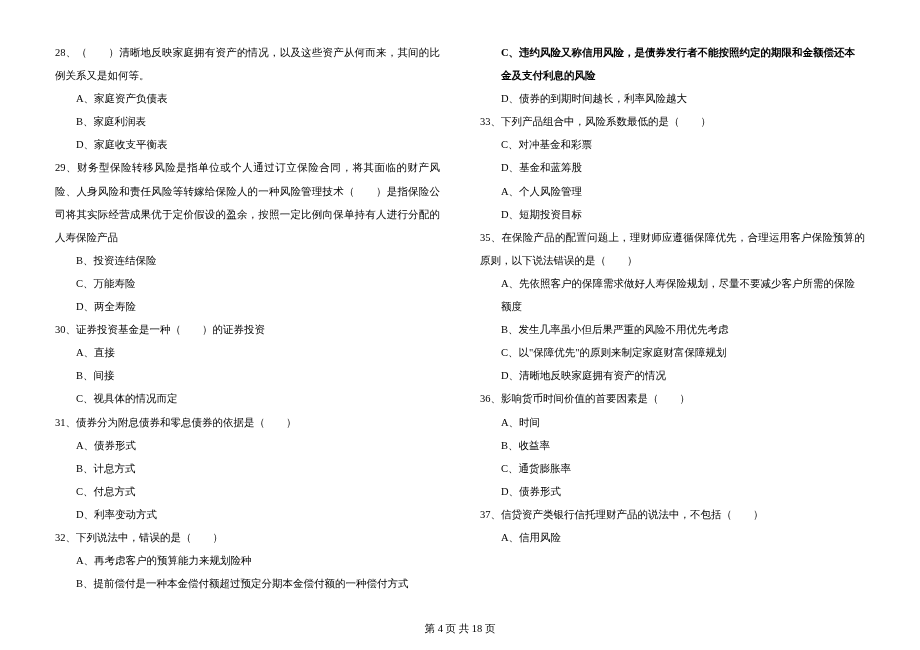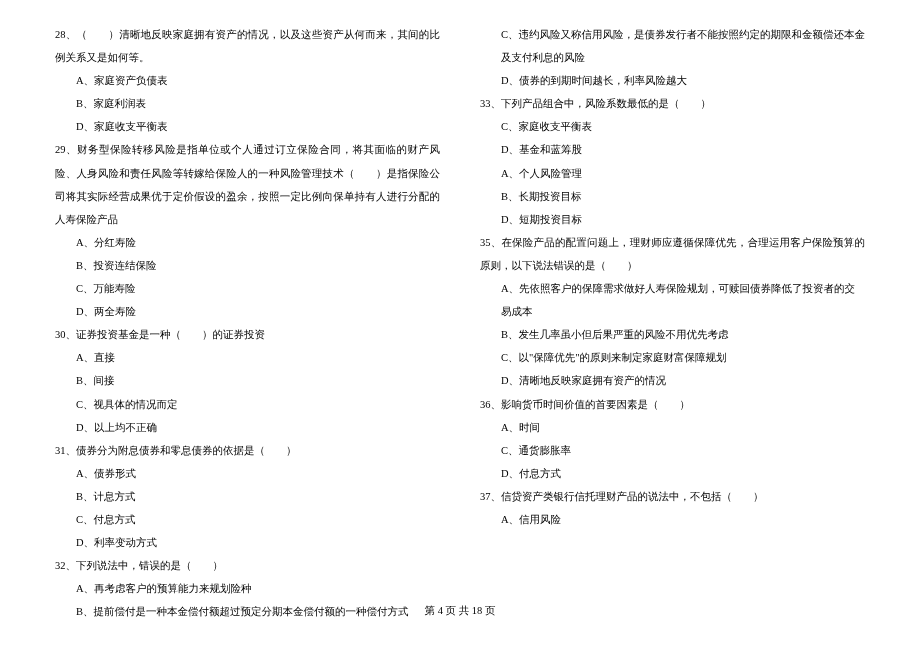--- a/index.html
+++ b/index.html
@@ -10,21 +10,21 @@
       line-height: 2.2;
       color: #000;
       background: #fff;
       width: 920px;
       height: 650px;
       overflow: hidden;
       position: relative;
     }
     .page {
       display: flex;
-      padding: 23px 55px 0 55px;
+      padding: 41px 55px 0 55px;
       box-sizing: border-box;
       width: 100%;
     }
     .column {
       width: 50%;
       padding-right: 20px;
       box-sizing: border-box;
     }
     .column + .column {
       padding-left: 20px;
@@ -33,80 +33,78 @@
     .q {
       margin: 0;
       text-align: justify;
     }
     .q-indent {
       padding-left: 2em;
       margin: 0;
     }
     .footer {
       position: absolute;
-      bottom: 28px;
+      bottom: 10px;
       width: 100%;
       text-align: center;
       font-size: 10.5px;
     }
   </style>
 </head>
 <body>
 
 <div class="page">
   <div class="column">
     <p class="q">28、（　　）清晰地反映家庭拥有资产的情况，以及这些资产从何而来，其间的比例关系又是如何等。</p>
     <p class="q-indent">A、家庭资产负债表</p>
     <p class="q-indent">B、家庭利润表</p>
     <p class="q-indent">D、家庭收支平衡表</p>
 
     <p class="q">29、财务型保险转移风险是指单位或个人通过订立保险合同，将其面临的财产风险、人身风险和责任风险等转嫁给保险人的一种风险管理技术（　　）是指保险公司将其实际经营成果优于定价假设的盈余，按照一定比例向保单持有人进行分配的人寿保险产品</p>
-    <p class="q-indent">A、分红寿险</p>
     <p class="q-indent">B、投资连结保险</p>
     <p class="q-indent">C、万能寿险</p>
     <p class="q-indent">D、两全寿险</p>
 
     <p class="q">30、证券投资基金是一种（　　）的证券投资</p>
     <p class="q-indent">A、直接</p>
     <p class="q-indent">B、间接</p>
     <p class="q-indent">C、视具体的情况而定</p>
-    <p class="q-indent">D、以上均不正确</p>
 
     <p class="q">31、债券分为附息债券和零息债券的依据是（　　）</p>
     <p class="q-indent">A、债券形式</p>
     <p class="q-indent">B、计息方式</p>
     <p class="q-indent">C、付息方式</p>
     <p class="q-indent">D、利率变动方式</p>
 
     <p class="q">32、下列说法中，错误的是（　　）</p>
     <p class="q-indent">A、再考虑客户的预算能力来规划险种</p>
     <p class="q-indent">B、提前偿付是一种本金偿付额超过预定分期本金偿付额的一种偿付方式</p>
   </div>
 
   <div class="column">
-    <p class="q-indent" style="padding-left:2em; text-indent:-0em;">C、违约风险又称信用风险，是债券发行者不能按照约定的期限和金额偿还本金及支付利息的风险</p>
+    <p class="q-indent" style="padding-left:2em; text-indent:-0em;font-weight:bold;">C、违约风险又称信用风险，是债券发行者不能按照约定的期限和金额偿还本金及支付利息的风险</p>
     <p class="q-indent">D、债券的到期时间越长，利率风险越大</p>
 
     <p class="q">33、下列产品组合中，风险系数最低的是（　　）</p>
-    <p class="q-indent">C、家庭收支平衡表</p>
+    <p class="q-indent">C、对冲基金和彩票</p>
     <p class="q-indent">D、基金和蓝筹股</p>
 
     <p class="q-indent">A、个人风险管理</p>
-    <p class="q-indent">B、长期投资目标</p>
     <p class="q-indent">D、短期投资目标</p>
 
     <p class="q">35、在保险产品的配置问题上，理财师应遵循保障优先，合理运用客户保险预算的原则，以下说法错误的是（　　）</p>
-    <p class="q-indent">A、先依照客户的保障需求做好人寿保险规划，可赎回债券降低了投资者的交易成本</p>
+    <p class="q-indent">A、先依照客户的保障需求做好人寿保险规划，尽量不要减少客户所需的保险额度</p>
     <p class="q-indent">B、发生几率虽小但后果严重的风险不用优先考虑</p>
     <p class="q-indent">C、以"保障优先"的原则来制定家庭财富保障规划</p>
     <p class="q-indent">D、清晰地反映家庭拥有资产的情况</p>
 
     <p class="q">36、影响货币时间价值的首要因素是（　　）</p>
     <p class="q-indent">A、时间</p>
+    <p class="q-indent">B、收益率</p>
     <p class="q-indent">C、通货膨胀率</p>
-    <p class="q-indent">D、付息方式</p>
+    <p class="q-indent">D、债券形式</p>
 
     <p class="q">37、信贷资产类银行信托理财产品的说法中，不包括（　　）</p>
     <p class="q-indent">A、信用风险</p>
   </div>
 </div>
 
 <div class="footer">第 4 页 共 18 页</div>
 
 </body></html>

